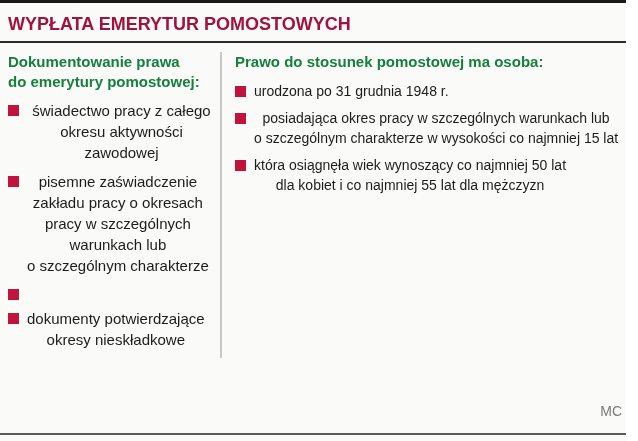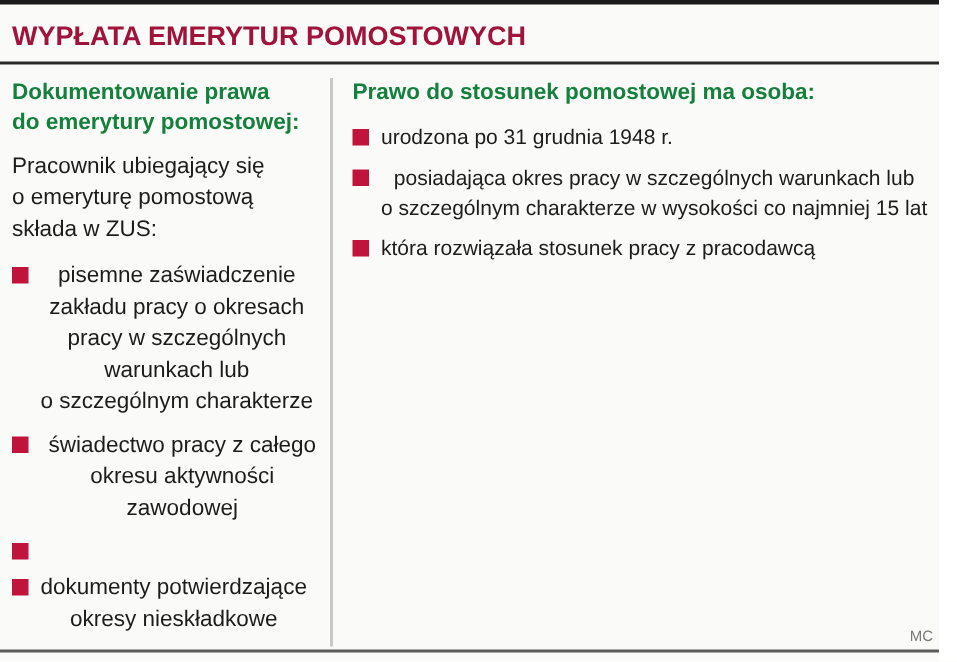--- a/index.html
+++ b/index.html
@@ -40,22 +40,22 @@
   .sq{
     width:11px;height:11px;flex:none;
     background:#c1143c;margin:5px 8px 0 0;
   }
   .item-text{
     white-space:pre-line;line-height:21px;font-size:15px;
   }
   .col-right .item-text{font-size:14px;line-height:20px;}
   .col-right .col-heading{margin-bottom:9px;white-space:normal;}
   .credit{
-    position:absolute;right:4px;bottom:11px;
-    font-size:10px;color:#7a7a7a;
+    position:absolute;right:4px;bottom:22px;
+    font-size:14px;color:#7a7a7a;
   }
   .bottom-rule{
     position:absolute;left:0;right:0;bottom:6px;
     height:2px;background:#5a5a5a;
   }
 </style>
 </head>
 <body>
 
 <div class="page">
@@ -66,36 +66,33 @@
     <div class="page-title">WYPŁATA EMERYTUR POMOSTOWYCH</div>
   </div>
 
   <div class="title-rule"></div>
 
   <div class="content">
 
     <div class="col-left left">
       <h2 class="col-heading">Dokumentowanie prawa
 do emerytury pomostowej:</h2>
-      <p class="intro">Pracownik ubiegający się
-o emeryturę pomostową
-składa w ZUS:</p>
       <ul class="items">
+        <li>
+          <span class="sq"></span>
+          <span class="item-text">świadectwo pracy z całego
+okresu aktywności zawodowej</span>
+        </li>
         <li>
           <span class="sq"></span>
           <span class="item-text">pisemne zaświadczenie
 zakładu pracy o okresach
 pracy w szczególnych
 warunkach lub
 o szczególnym charakterze</span>
-        </li>
-        <li>
-          <span class="sq"></span>
-          <span class="item-text">świadectwo pracy z całego
-okresu aktywności zawodowej</span>
         </li>
         <li>
           <span class="sq"></span>
         </li>
         <li>
           <span class="sq"></span>
           <span class="item-text">dokumenty potwierdzające
 okresy nieskładkowe</span>
         </li>
       </ul>
@@ -110,21 +107,22 @@
           <span class="sq"></span>
           <span class="item-text">urodzona po 31 grudnia 1948 r.</span>
         </li>
         <li>
           <span class="sq"></span>
           <span class="item-text">posiadająca okres pracy w szczególnych warunkach lub
 o szczególnym charakterze w wysokości co najmniej 15 lat</span>
         </li>
         <li>
           <span class="sq"></span>
-          <span class="item-text">która rozwiązała stosunek pracy z pracodawcą</span>
+          <span class="item-text">która osiągnęła wiek wynoszący co najmniej 50 lat
+dla kobiet i co najmniej 55 lat dla mężczyzn</span>
         </li>
       </ul>
     </div>
 
   </div>
 
   <div class="credit">MC</div>
 
   <div class="bottom-rule"></div>
 

